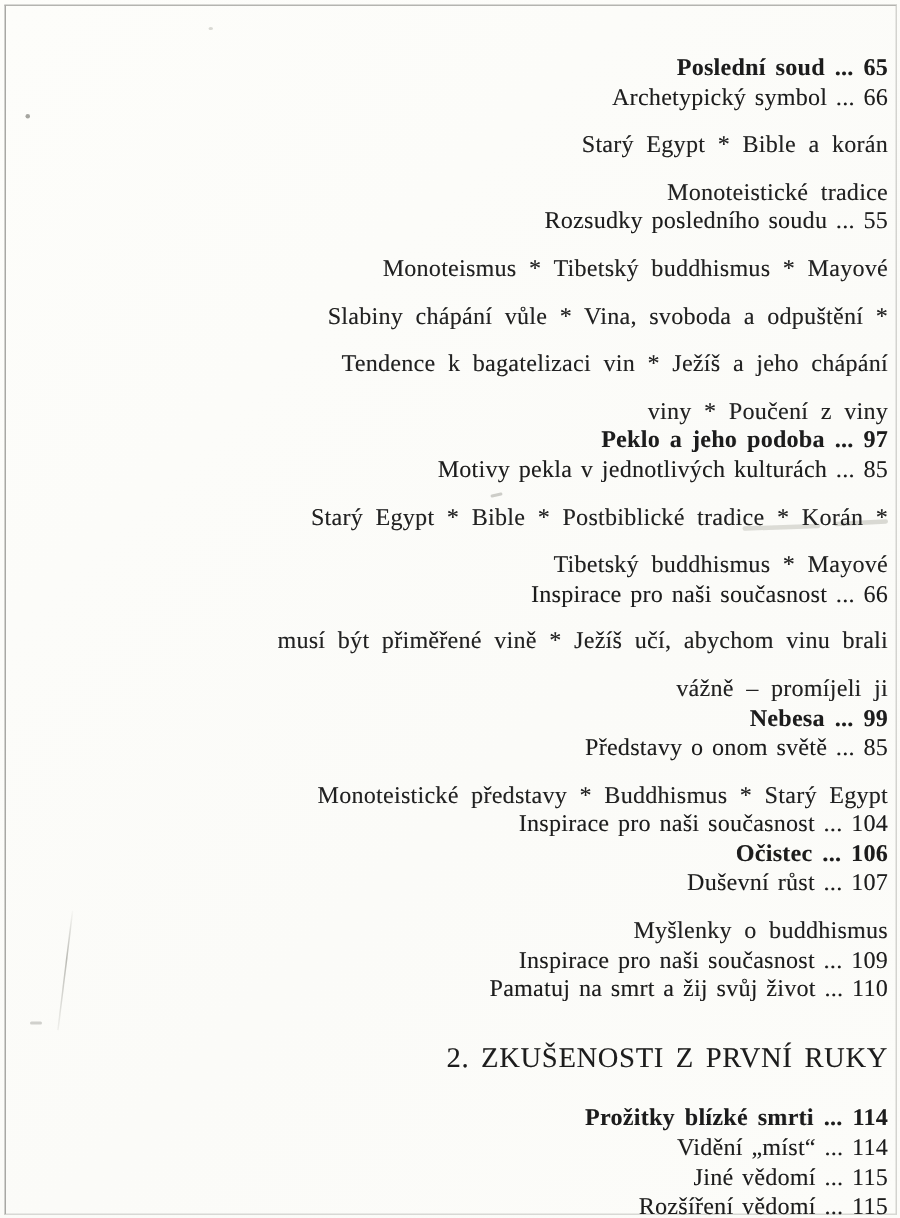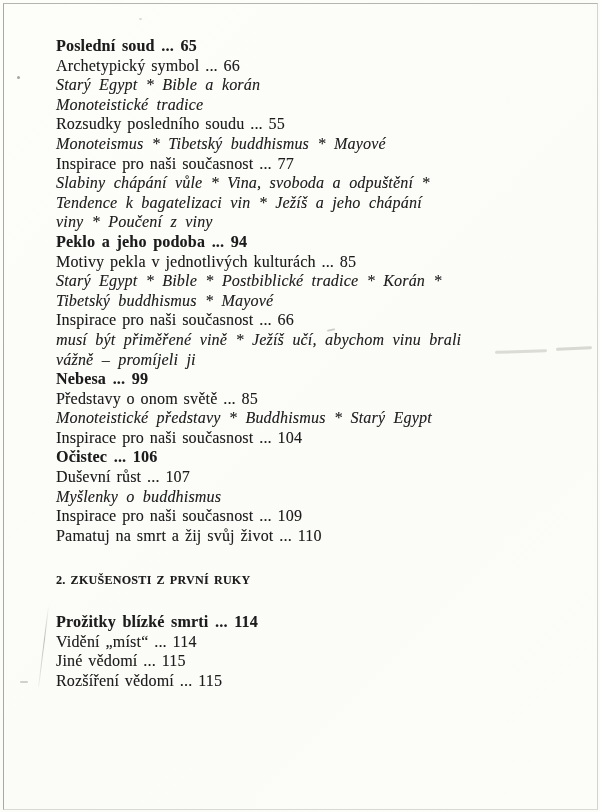--- a/index.html
+++ b/index.html
@@ -8,20 +8,21 @@
     background: #ffffff;
   }
   .page {
     position: relative;
     width: 600px;
     height: 812px;
     overflow: hidden;
     background: linear-gradient(135deg, #fdfdfa 0%, #fbfbf8 60%, #fcfcf9 100%);
     font-family: "Liberation Serif", "DejaVu Serif", serif;
     color: #1c1c1c;
+    text-align: right;
   }
   
   .scan-frame {
     position: absolute;
     left: 3px; top: 3px; right: 2px; bottom: 2px;
     border-top: 1px solid #b4b4b0;
     border-left: 1px solid #a8a8a4;
     border-right: 1px solid #d3d3cf;
     border-bottom: 1px solid #d8d8d4;
     pointer-events: none;
@@ -38,27 +39,27 @@
     white-space: nowrap;
     word-spacing: 0.10em;
     letter-spacing: 0.012em;
     text-shadow: 0.2px 0.2px 0 rgba(28,28,28,0.35);
   }
   .line.bold {
     font-weight: bold;
     word-spacing: 0.15em;
   }
   .line.italic {
-    font-style: italic;
     word-spacing: 0.26em;
     color: #212121;
+    margin-top: 12px;
   }
   .caps-heading {
-    font-size: 12px;
-    font-weight: bold;
+    font-size: 19px;
+    font-weight: normal;
     line-height: 19.6px;
     margin: 26px 0 21px 0;
     letter-spacing: 0.025em;
     word-spacing: 0.14em;
     white-space: nowrap;
     text-shadow: 0.2px 0.2px 0 rgba(28,28,28,0.35);
   }
   
   .artifact { position: absolute; pointer-events: none; }
   .speck-1 {
@@ -113,25 +114,24 @@
   <div class="artifact edge-dash"></div>
 
   <main class="toc">
     <div id="toc-part1" class="toc-block">
         <div class="line bold">Poslední soud ... 65</div>
         <div class="line regular">Archetypický symbol ... 66</div>
         <div class="line italic">Starý Egypt * Bible a korán</div>
         <div class="line italic">Monoteistické tradice</div>
         <div class="line regular">Rozsudky posledního soudu ... 55</div>
         <div class="line italic">Monoteismus * Tibetský buddhismus * Mayové</div>
-        <div class="line regular">Inspirace pro naši současnost ... 77</div>
         <div class="line italic">Slabiny chápání vůle * Vina, svoboda a odpuštění *</div>
         <div class="line italic">Tendence k bagatelizaci vin * Ježíš a jeho chápání</div>
         <div class="line italic">viny * Poučení z viny</div>
-        <div class="line bold">Peklo a jeho podoba ... 94</div>
+        <div class="line bold">Peklo a jeho podoba ... 97</div>
         <div class="line regular">Motivy pekla v jednotlivých kulturách ... 85</div>
         <div class="line italic">Starý Egypt * Bible * Postbiblické tradice * Korán *</div>
         <div class="line italic">Tibetský buddhismus * Mayové</div>
         <div class="line regular">Inspirace pro naši současnost ... 66</div>
         <div class="line italic">musí být přiměřené vině * Ježíš učí, abychom vinu brali</div>
         <div class="line italic">vážně – promíjeli ji</div>
         <div class="line bold">Nebesa ... 99</div>
         <div class="line regular">Představy o onom světě ... 85</div>
         <div class="line italic">Monoteistické představy * Buddhismus * Starý Egypt</div>
         <div class="line regular">Inspirace pro naši současnost ... 104</div>

